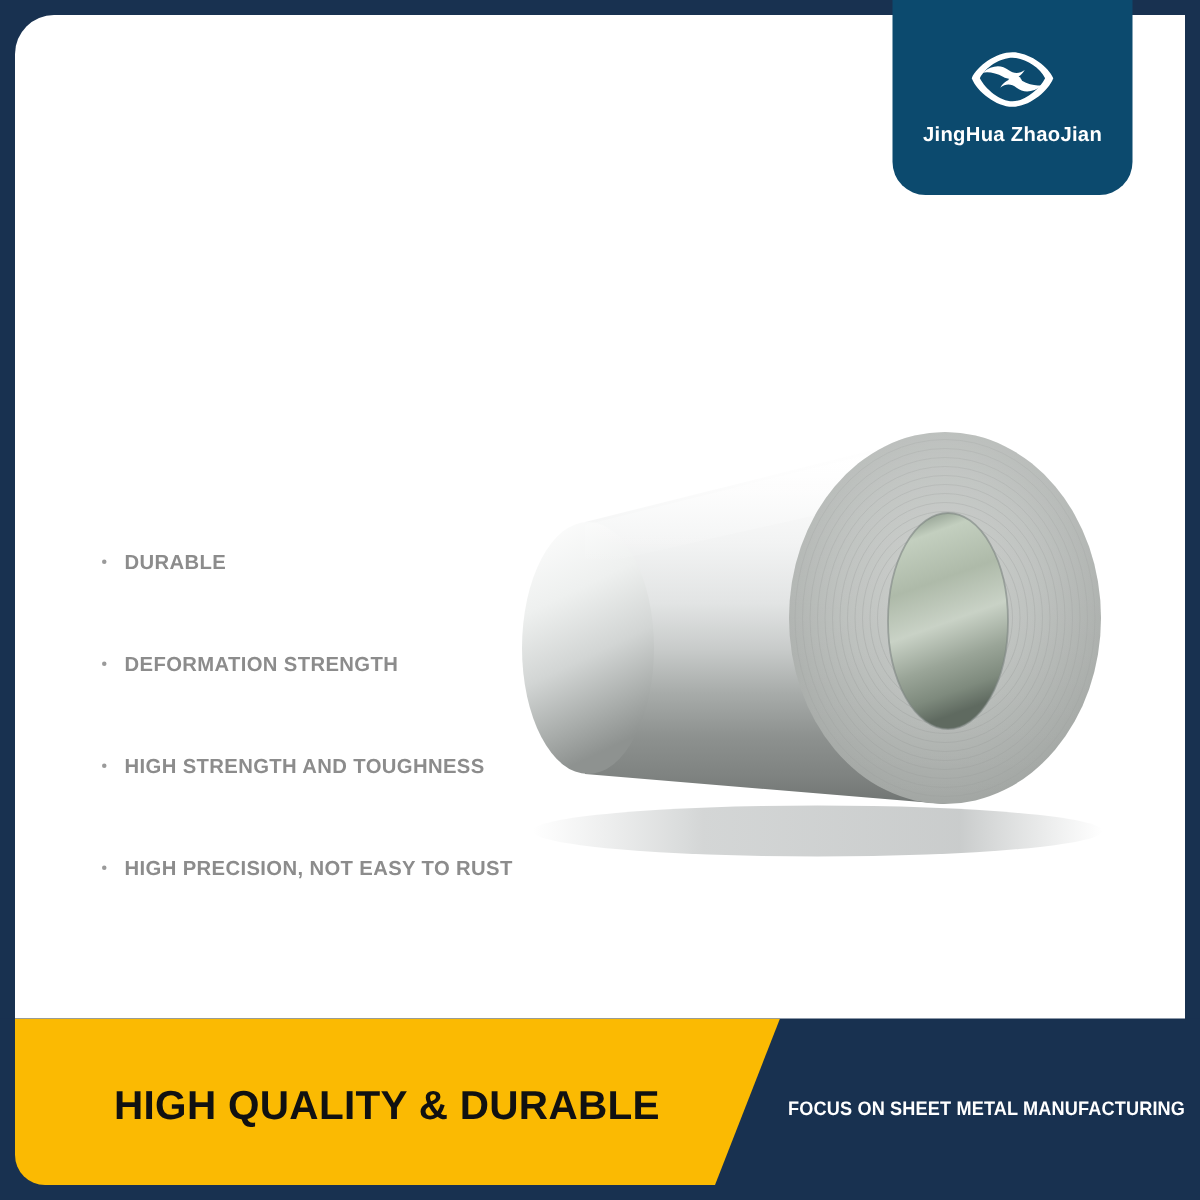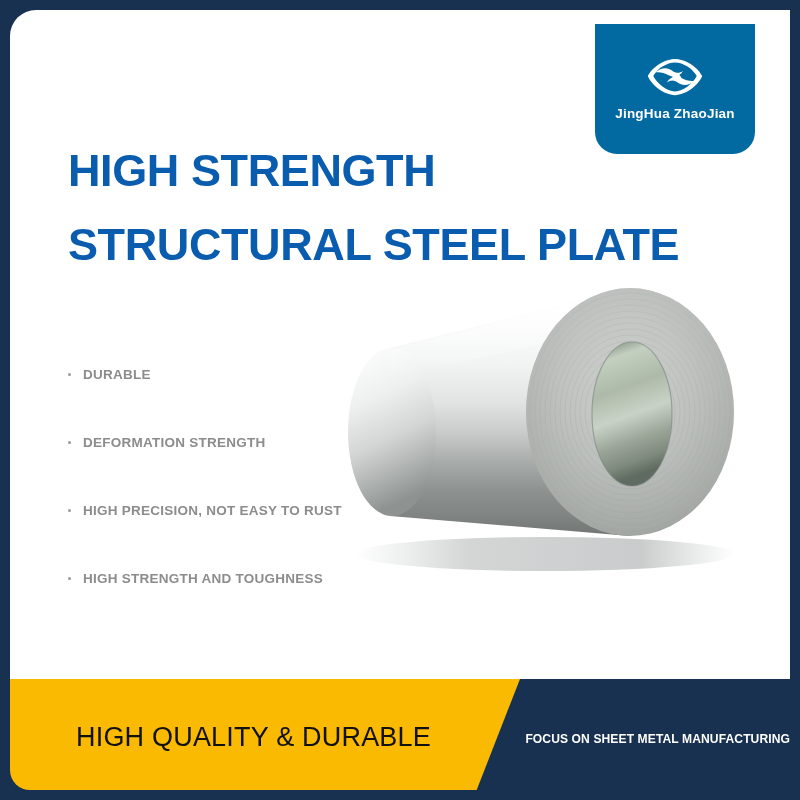--- a/index.html
+++ b/index.html
@@ -29,28 +29,27 @@
     border-radius: 26px 0 0 0;
   }
 
   
   .brand-panel {
     position: absolute;
     left: 595px;
     top: 0;
     width: 160px;
     height: 130px;
-    background: #0369a1;
+    background: #0c4a6e;
     border-radius: 0 0 22px 22px;
     display: flex;
     flex-direction: column;
     align-items: center;
     justify-content: center;
     gap: 9px;
-    margin-top: 24px;
   }
   .brand-mark {
     width: 58px;
     height: 40px;
     display: block;
   }
   .brand-name {
     color: #ffffff;
     font-size: 13.5px;
     font-weight: bold;
@@ -135,21 +134,21 @@
     -webkit-clip-path: polygon(0 0, 100% 0, 91.5% 100%, 0 100%);
     clip-path: polygon(0 0, 100% 0, 91.5% 100%, 0 100%);
     border-radius: 0 0 0 20px;
   }
   .yellow-text {
     position: absolute;
     left: 76px;
     top: 722px;
     color: #111111;
     font-size: 27px;
-    font-weight: normal;
+    font-weight: bold;
     letter-spacing: 0.2px;
     white-space: nowrap;
   }
   .tagline {
     position: absolute;
     left: 516px;
     top: 731px;
     width: 268px;
     text-align: center;
     color: #ffffff;
@@ -253,41 +252,37 @@
     <svg class="brand-mark" viewBox="0 0 64 44" xmlns="http://www.w3.org/2000/svg">
       <path fill="#ffffff" d="M32 2 C 44 2 58 12 62 21 C 58 31 44 42 32 42 C 20 42 6 31 2 21 C 6 12 20 2 32 2 Z
                                M 32 6 C 23 6 12 13 8 21 C 12 29 23 38 32 38 C 41 38 52 29 56 21 C 52 13 41 6 32 6 Z"></path>
       <path fill="#ffffff" d="M10 17 C 17 11 24 11 29 15 C 33 18 37 18 41 15 C 37 22 30 23 25 20 C 20 17 14 16 10 17 Z"></path>
       <path fill="#ffffff" d="M54 26 C 47 32 40 32 35 28 C 31 25 27 25 23 28 C 27 21 34 20 39 23 C 44 26 50 27 54 26 Z"></path>
       <path fill="#ffffff" d="M31 19 C 35 18 38 20 39 23 C 35 25 31 24 29 22 Z"></path>
     </svg>
     <div class="brand-name">JingHua ZhaoJian</div>
   </div>
 
-  <div class="headline">
-    <div class="headline-line">HIGH STRENGTH</div>
-    <div class="headline-line">STRUCTURAL STEEL PLATE</div>
-  </div>
 
   <div class="features">
     <div class="feature">
       <span class="dot"></span>
       <span class="label">DURABLE</span>
     </div>
     <div class="feature">
       <span class="dot"></span>
       <span class="label">DEFORMATION  STRENGTH</span>
     </div>
     <div class="feature">
       <span class="dot"></span>
+      <span class="label">HIGH STRENGTH AND TOUGHNESS</span>
+    </div>
+    <div class="feature">
+      <span class="dot"></span>
       <span class="label">HIGH PRECISION, NOT EASY TO RUST</span>
-    </div>
-    <div class="feature">
-      <span class="dot"></span>
-      <span class="label">HIGH STRENGTH AND TOUGHNESS</span>
     </div>
   </div>
 
   <div class="yellow-block"></div>
   <div class="yellow-text">HIGH QUALITY &amp; DURABLE</div>
 
   <div class="tagline">FOCUS ON SHEET METAL MANUFACTURING</div>
 
 </div>
 

